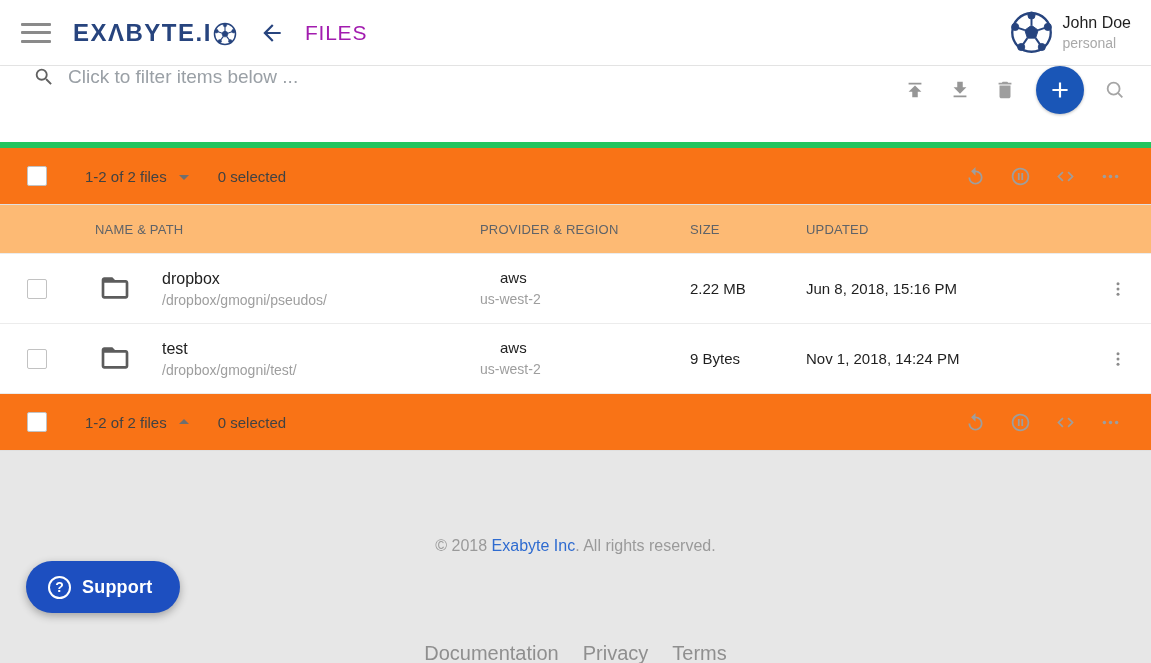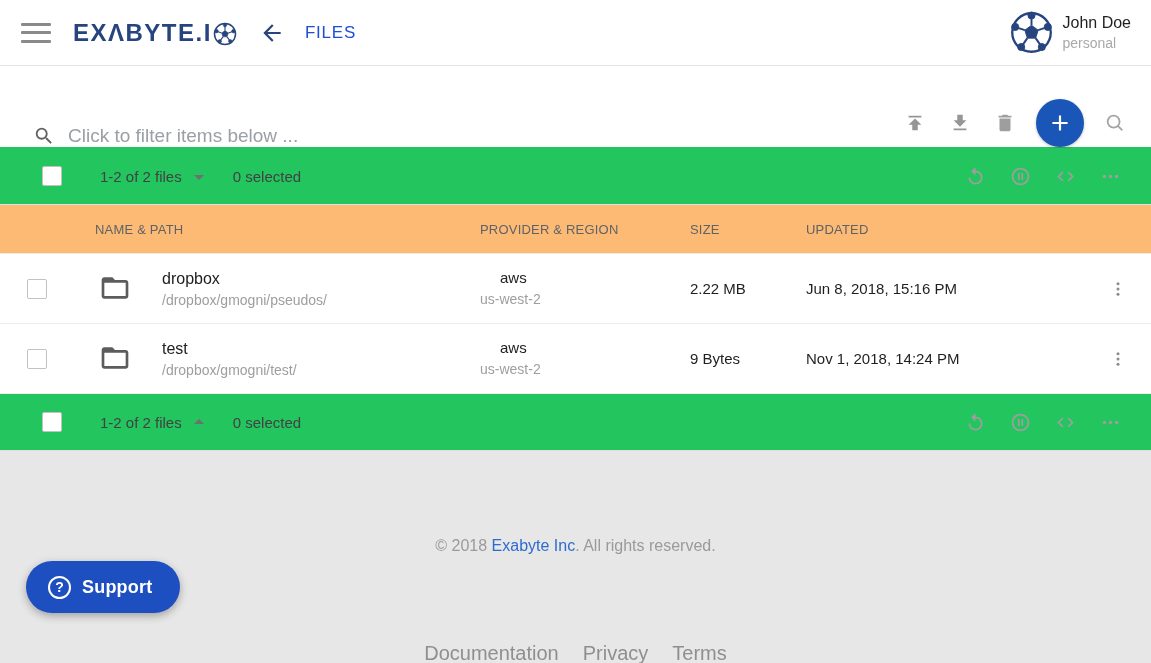--- a/index.html
+++ b/index.html
@@ -9,43 +9,43 @@
 
   
   .topbar { height:66px; flex:0 0 66px; display:flex; align-items:center;
     border-bottom:1px solid #e4e4e4; background:#fff; padding:0 20px 0 20px; }
   .hamburger { width:30px; height:20px; display:flex; flex-direction:column; justify-content:space-between; cursor:pointer; margin-left:1px; }
   .hamburger span { display:block; height:3px; background:#8a8a8a; border-radius:1px; }
   .logo-wrap { display:flex; align-items:center; margin-left:22px; }
   .logo-text { color:#27447e; font-size:24px; font-weight:700; letter-spacing:1.5px; }
   .logo-ball { width:24px; height:24px; margin-left:1px; margin-top:2px; }
   .back-arrow { margin-left:22px; width:26px; height:26px; }
-  .page-title { margin-left:20px; color:#1d4ed8; font-size:17px; letter-spacing:0.8px; }
+  .page-title { margin-left:20px; color:#a21caf; font-size:21px; letter-spacing:0.8px; }
   .topbar-right { margin-left:auto; display:flex; align-items:center; }
   .avatar { width:43px; height:43px; }
   .user-block { margin-left:10px; line-height:1.3; }
   .user-name { color:#1f1f1f; font-size:16px; }
   .user-account { color:#a9a9a9; font-size:14px; }
 
   
-  .filter-bar { height:82px; flex:0 0 82px; display:flex; align-items:flex-end;
-    border-bottom:1px solid #22c55e; box-shadow:0 1px 2px rgba(0,0,0,.06); padding:0 18px 0 33px; background:#fff; }
+  .filter-bar { height:82px; flex:0 0 82px; display:flex; align-items:flex-start;
+    border-bottom:6px solid #22c55e; box-shadow:0 1px 2px rgba(0,0,0,.06); padding:0 18px 0 33px; background:#fff; }
   .filter-search-icon { width:22px; height:22px; flex:0 0 22px; }
   .filter-input { flex:1; border:none; outline:none; font-size:19px; color:#3c4043; margin-left:13px;
     font-family:"Liberation Sans","DejaVu Sans",sans-serif; }
   .filter-input::placeholder { color:#9aa0a6; opacity:1; }
   .filter-actions { display:flex; align-items:center; gap:9px; }
   .icon-btn { width:36px; height:36px; display:flex; align-items:center; justify-content:center;
     background:none; border:none; cursor:pointer; border-radius:50%; }
   .fab { width:48px; height:48px; border-radius:50%; background:#1a56b7; border:none; cursor:pointer;
     display:flex; align-items:center; justify-content:center; box-shadow:0 1px 3px rgba(0,0,0,.25); margin:0 4px; }
 
   
-  .toolbar { height:57px; flex:0 0 57px; display:flex; align-items:center; padding:0 23px 0 42px;
-    border-bottom:1px solid #e0e0e0; background:#22c55e; }
+  .toolbar { height:57px; flex:0 0 57px; display:flex; align-items:center; padding:0 23px 0 27px;
+    border-bottom:1px solid #e0e0e0; background:#f97316; }
   .checkbox { width:20px; height:20px; border:1px solid #c2c2c2; border-radius:2px; background:#fff; cursor:pointer; flex:0 0 20px; }
   .range-label { margin-left:38px; font-size:15px; color:#424242; display:flex; align-items:center; cursor:pointer; }
   .caret-down { width:0; height:0; border-left:5px solid transparent; border-right:5px solid transparent;
     border-top:5px solid #6f6f6f; margin-left:12px; margin-top:2px; }
   .caret-up { width:0; height:0; border-left:5px solid transparent; border-right:5px solid transparent;
     border-bottom:5px solid #6f6f6f; margin-left:12px; margin-bottom:2px; }
   .selected-label { margin-left:29px; font-size:15px; color:#424242; }
   .toolbar-icons { margin-left:auto; display:flex; align-items:center; gap:9px; }
 
   

